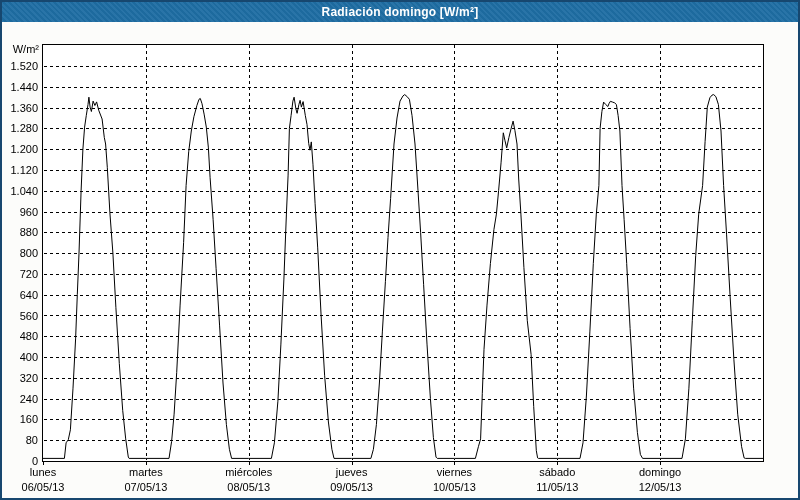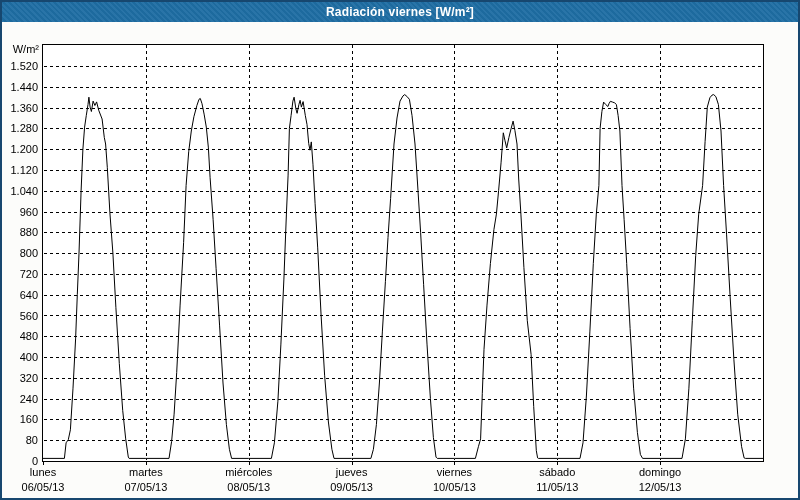--- a/index.html
+++ b/index.html
@@ -22,21 +22,21 @@
     color:#ffffff;font-size:12px;font-weight:bold;letter-spacing:0.2px;
   }
   svg{position:absolute;top:0;left:0;}
   text{font-family:"Liberation Sans", sans-serif;}
 </style>
 </head>
 <body>
 
 <div class="window">
   <div class="titlebar">
-    <span>Radiación viernes [W/m²]</span>
+    <span>Radiación domingo [W/m²]</span>
   </div>
   <svg id="chart-svg" width="800" height="500" viewBox="0 0 800 500">
       <rect x="40.5" y="42.5" width="721" height="417" fill="#ffffff" stroke="#000000" stroke-width="1" shape-rendering="crispEdges"></rect>
       <g stroke="#000000" stroke-width="1" stroke-dasharray="3,3" shape-rendering="crispEdges">
         <line x1="42" y1="64.5" x2="760" y2="64.5"></line>
         <line x1="42" y1="85.5" x2="760" y2="85.5"></line>
         <line x1="42" y1="106.5" x2="760" y2="106.5"></line>
         <line x1="42" y1="126.5" x2="760" y2="126.5"></line>
         <line x1="42" y1="147.5" x2="760" y2="147.5"></line>
         <line x1="42" y1="168.5" x2="760" y2="168.5"></line>

